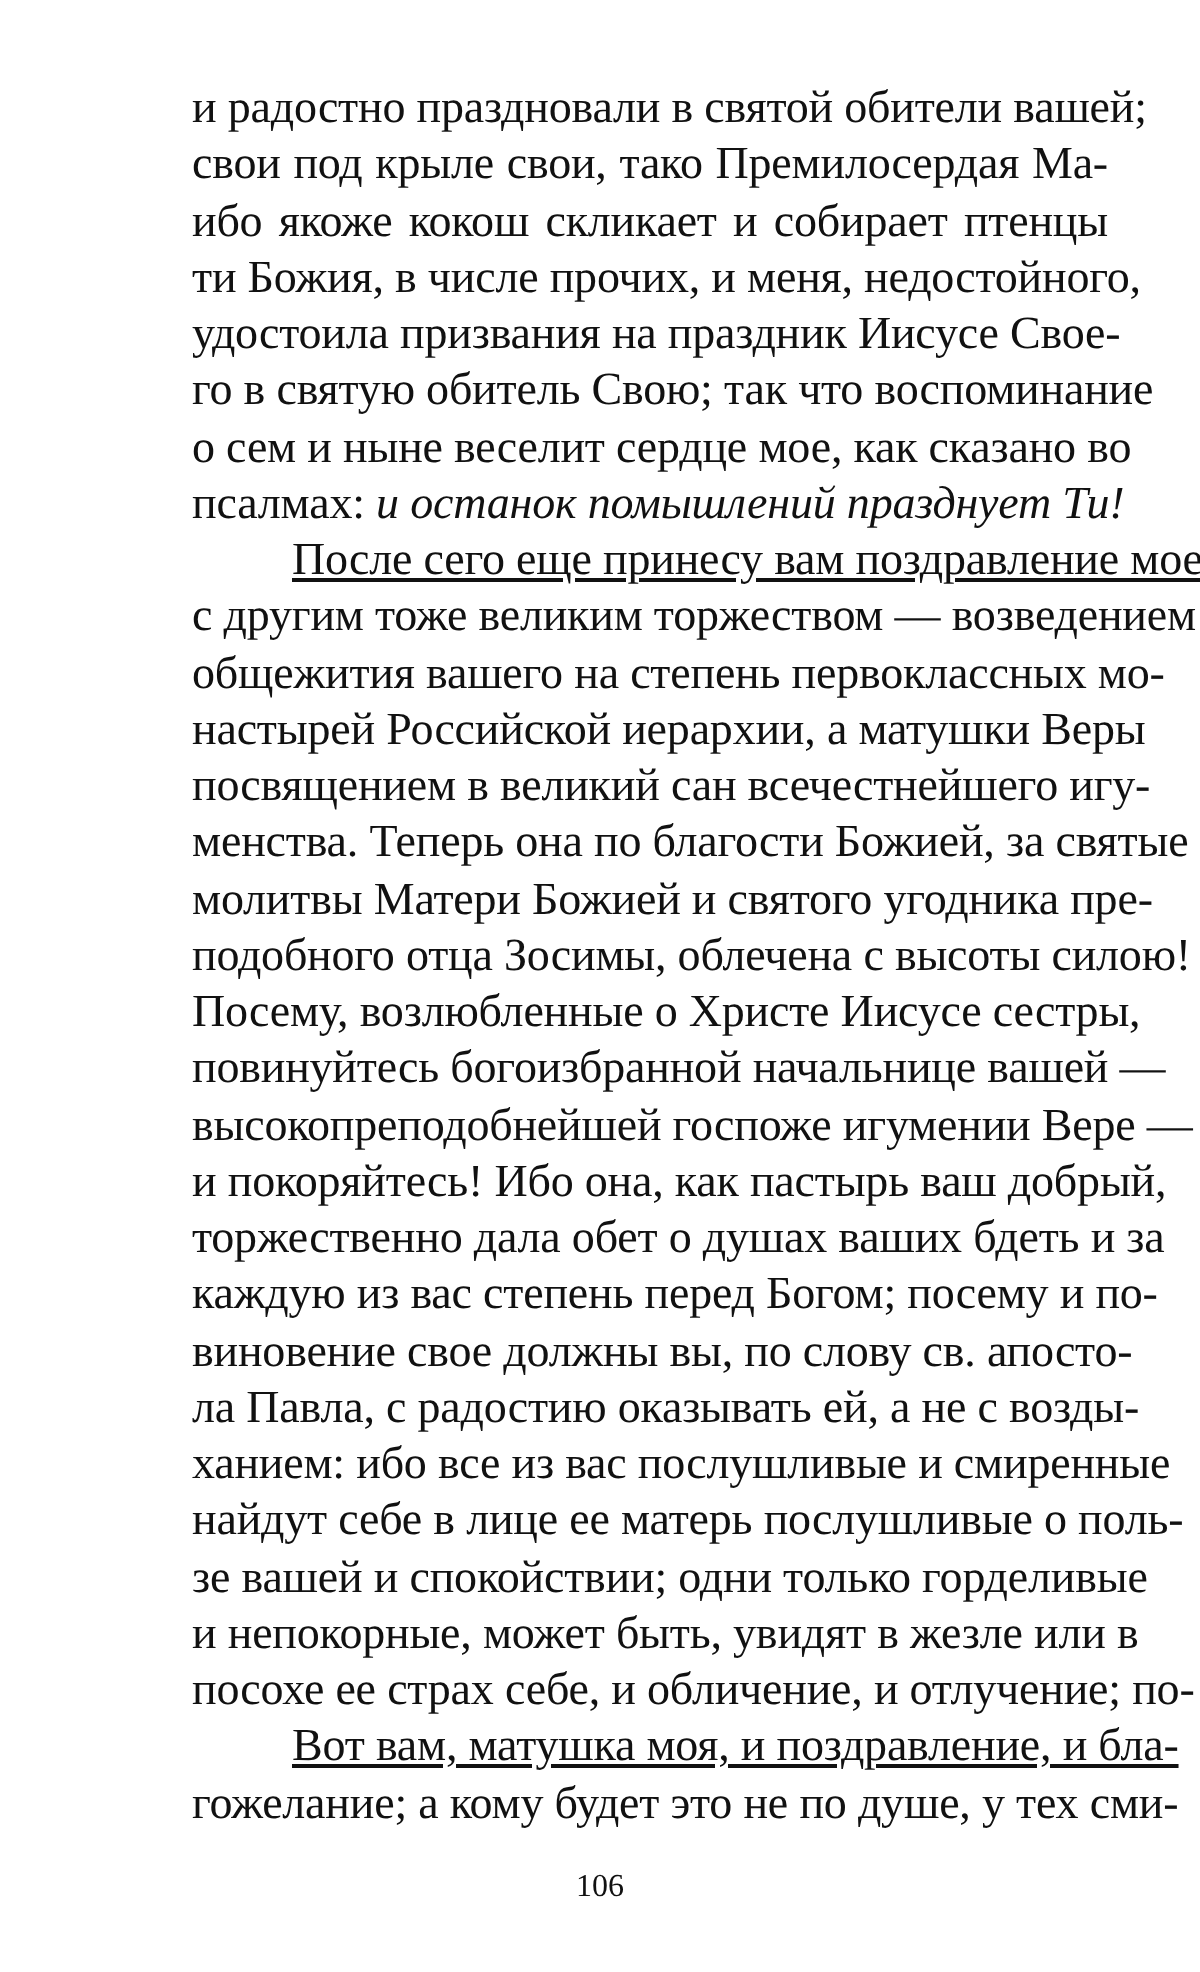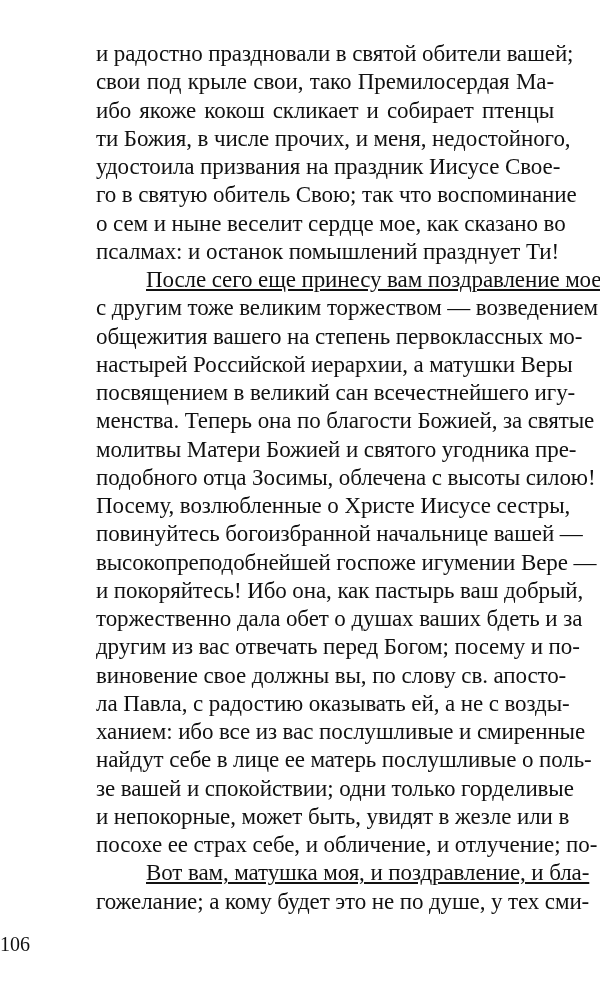--- a/index.html
+++ b/index.html
@@ -33,27 +33,29 @@
       margin-left: 46px;
     }
     .line.last {
       text-align-last: left;
     }
     .line.indent {
       padding-left: 50px;
       text-decoration: underline;
     }
     .it {
+      font-style: italic;
     }
     .page-number {
       position: absolute;
       left: 0;
       width: 600px;
       top: 932px;
-      font-size: 20px;
+      text-align: center;
+      font-size: 16px;
       line-height: 24px;
     }
   </style>
 </head>
 <body>
 
 <div class="page">
 
   <div>
     <span class="line">и радостно праздновали в святой обители вашей;</span>
@@ -73,21 +75,21 @@
     <span class="line">настырей Российской иерархии, а матушки Веры</span>
     <span class="line">посвящением в великий сан всечестнейшего игу-</span>
     <span class="line">менства. Теперь она по благости Божией, за святые</span>
     <span class="line">молитвы Матери Божией и святого угодника пре-</span>
     <span class="line">подобного отца Зосимы, облечена с высоты силою!</span>
     <span class="line">Посему, возлюбленные о Христе Иисусе сестры,</span>
     <span class="line">повинуйтесь богоизбранной начальнице вашей —</span>
     <span class="line">высокопреподобнейшей госпоже игумении Вере —</span>
     <span class="line">и покоряйтесь! Ибо она, как пастырь ваш добрый,</span>
     <span class="line">торжественно дала обет о душах ваших бдеть и за</span>
-    <span class="line">другим из вас отвечать перед Богом; посему и по-</span>
+    <span class="line">каждую из вас степень перед Богом; посему и по-</span>
     <span class="line">виновение свое должны вы, по слову св. апосто-</span>
     <span class="line">ла Павла, с радостию оказывать ей, а не с возды-</span>
     <span class="line">ханием: ибо все из вас послушливые и смиренные</span>
     <span class="line">найдут себе в лице ее матерь послушливые о поль-</span>
     <span class="line">зе вашей и спокойствии; одни только горделивые</span>
     <span class="line">и непокорные, может быть, увидят в жезле или в</span>
     <span class="line last">посохе ее страх себе, и обличение, и отлучение; по-</span>
   </div>
 
   <div>

